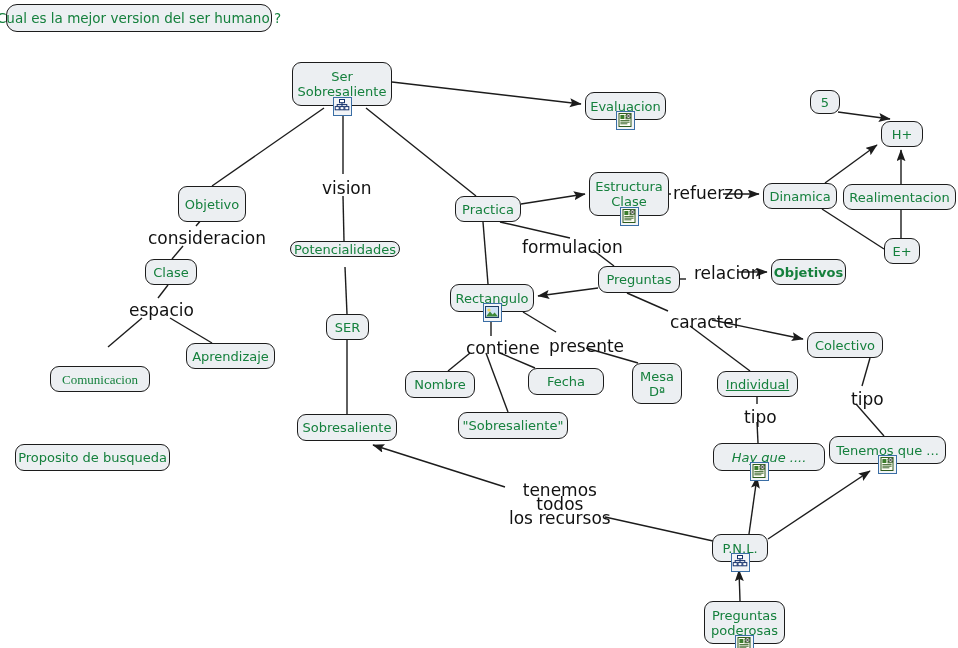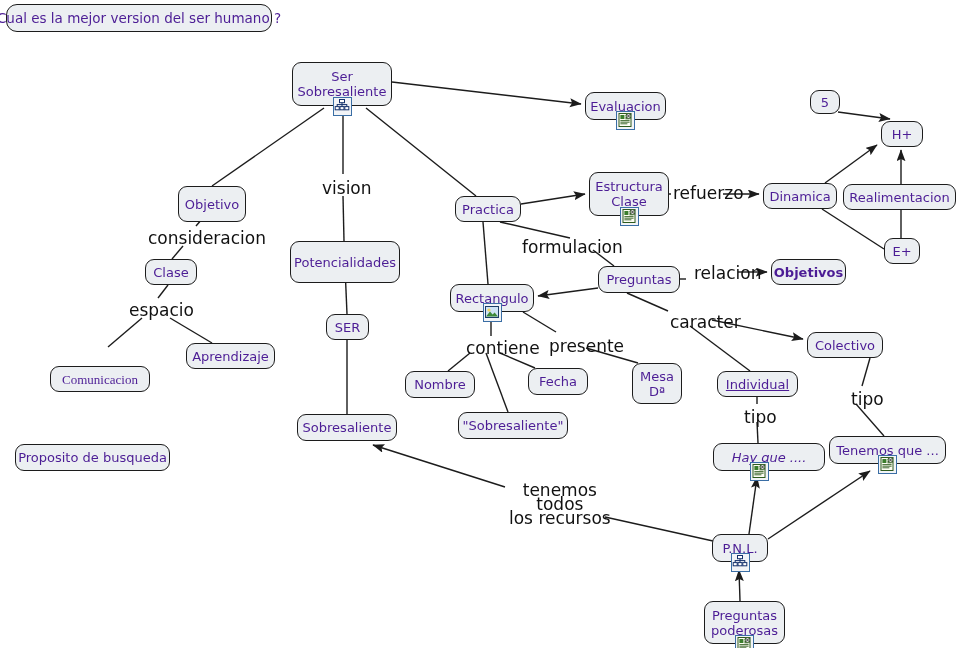--- a/index.html
+++ b/index.html
@@ -23,21 +23,21 @@
     width: 958px;
     height: 648px;
     pointer-events: none;
   }
   .node {
     position: absolute;
     box-sizing: border-box;
     background: #eceff2;
     border: 1.4px solid #1c1c1c;
     border-radius: 9px;
-    color: #4c1d95;
+    color: #15803d;
     font-size: 13px;
     line-height: 15px;
     text-align: center;
     display: flex;
     align-items: center;
     justify-content: center;
     white-space: pre;
     z-index: 3;
     padding: 0 7px;
   }
@@ -161,39 +161,39 @@
           <rect x="3.4" y="3" width="4" height="4" fill="#3a7d2c"></rect>
           <path d="M8.4 3.6 H12.6 M8.4 5.2 H12.6 M8.4 6.8 H12.6 M3.4 8.6 H12.6 M3.4 10.2 H12.6 M3.4 11.8 H10.4" stroke="#2e5b1e" stroke-width="0.9"></path>
           <rect x="9.3" y="1.8" width="4.4" height="4.4" fill="#ffffff" stroke="#2e5b1e" stroke-width="0.8"></rect>
           <path d="M9.6 2.1 L13.4 5.9 M13.4 2.1 L9.6 5.9" stroke="#1c1c1c" stroke-width="0.9"></path>
         </svg>
       </div>
       <div class="node" style="left: 763px; top: 183px; width: 74px; height: 26px;">Dinamica</div>
       <div class="node" style="left: 843px; top: 184px; width: 113px; height: 26px;">Realimentacion</div>
       <div class="node" style="left: 455px; top: 196px; width: 66px; height: 26px;">Practica</div>
       <div class="node" style="left: 884px; top: 238px; width: 36px; height: 26px;">E+</div>
-      <div class="node" style="left: 290px; top: 241px; width: 110px; height: 42px;">Potencialidades</div>
+      <div class="node" style="left: 290px; top: 241px; width: 110px; height: 16px;">Potencialidades</div>
       <div class="node" style="left: 145px; top: 259px; width: 52px; height: 26px;">Clase</div>
       <div class="node" style="left: 598px; top: 266px; width: 82px; height: 27px;">Preguntas</div>
       <div class="node" style="left: 771px; top: 259px; width: 75px; height: 26px; font-weight: bold;">Objetivos</div>
       <div class="node" style="left: 450px; top: 284px; width: 84px; height: 28px;">Rectangulo</div>
       <div class="badge" style="left: 482.5px; top: 303px;">
         <svg width="16" height="16" viewBox="0 0 16 16">
           <rect x="1.5" y="2.5" width="13" height="11" fill="#cfe3f5" stroke="#1c3d66" stroke-width="1"></rect>
           <circle cx="5" cy="6" r="1.6" fill="#f4d65a"></circle>
           <path d="M2 12.4 L6 7.6 L8.6 10.6 L10.6 8.4 L14 12.4 Z" fill="#3f8a3a"></path>
         </svg>
       </div>
       <div class="node" style="left: 326px; top: 314px; width: 43px; height: 26px;">SER</div>
       <div class="node" style="left: 807px; top: 332px; width: 76px; height: 26px;">Colectivo</div>
       <div class="node" style="left: 50px; top: 366px; width: 100px; height: 26px; font-family: Liberation Serif, serif;">Comunicacion</div>
       <div class="node" style="left: 186px; top: 343px; width: 89px; height: 26px;">Aprendizaje</div>
       <div class="node" style="left: 717px; top: 371px; width: 81px; height: 26px; text-decoration: underline;">Individual</div>
       <div class="node" style="left: 405px; top: 371px; width: 70px; height: 27px;">Nombre</div>
-      <div class="node" style="left: 528px; top: 368px; width: 60px; height: 27px;">Fecha</div>
+      <div class="node" style="left: 528px; top: 368px; width: 76px; height: 27px;">Fecha</div>
       <div class="node" style="left: 632px; top: 363px; width: 50px; height: 41px;">Mesa
 Dª</div>
       <div class="node" style="left: 458px; top: 412px; width: 110px; height: 27px;">"Sobresaliente"</div>
       <div class="node" style="left: 297px; top: 414px; width: 100px; height: 27px;">Sobresaliente</div>
       <div class="node" style="left: 713px; top: 443px; width: 112px; height: 28px; font-style: italic;">Hay que ....</div>
       <div class="badge" style="left: 750px; top: 462px;">
         <svg width="16" height="16" viewBox="0 0 16 16">
           <rect x="2" y="1.5" width="12" height="13" fill="#fdfdf3" stroke="#2e5b1e" stroke-width="1"></rect>
           <rect x="3.4" y="3" width="4" height="4" fill="#3a7d2c"></rect>
           <path d="M8.4 3.6 H12.6 M8.4 5.2 H12.6 M8.4 6.8 H12.6 M3.4 8.6 H12.6 M3.4 10.2 H12.6 M3.4 11.8 H10.4" stroke="#2e5b1e" stroke-width="0.9"></path>

